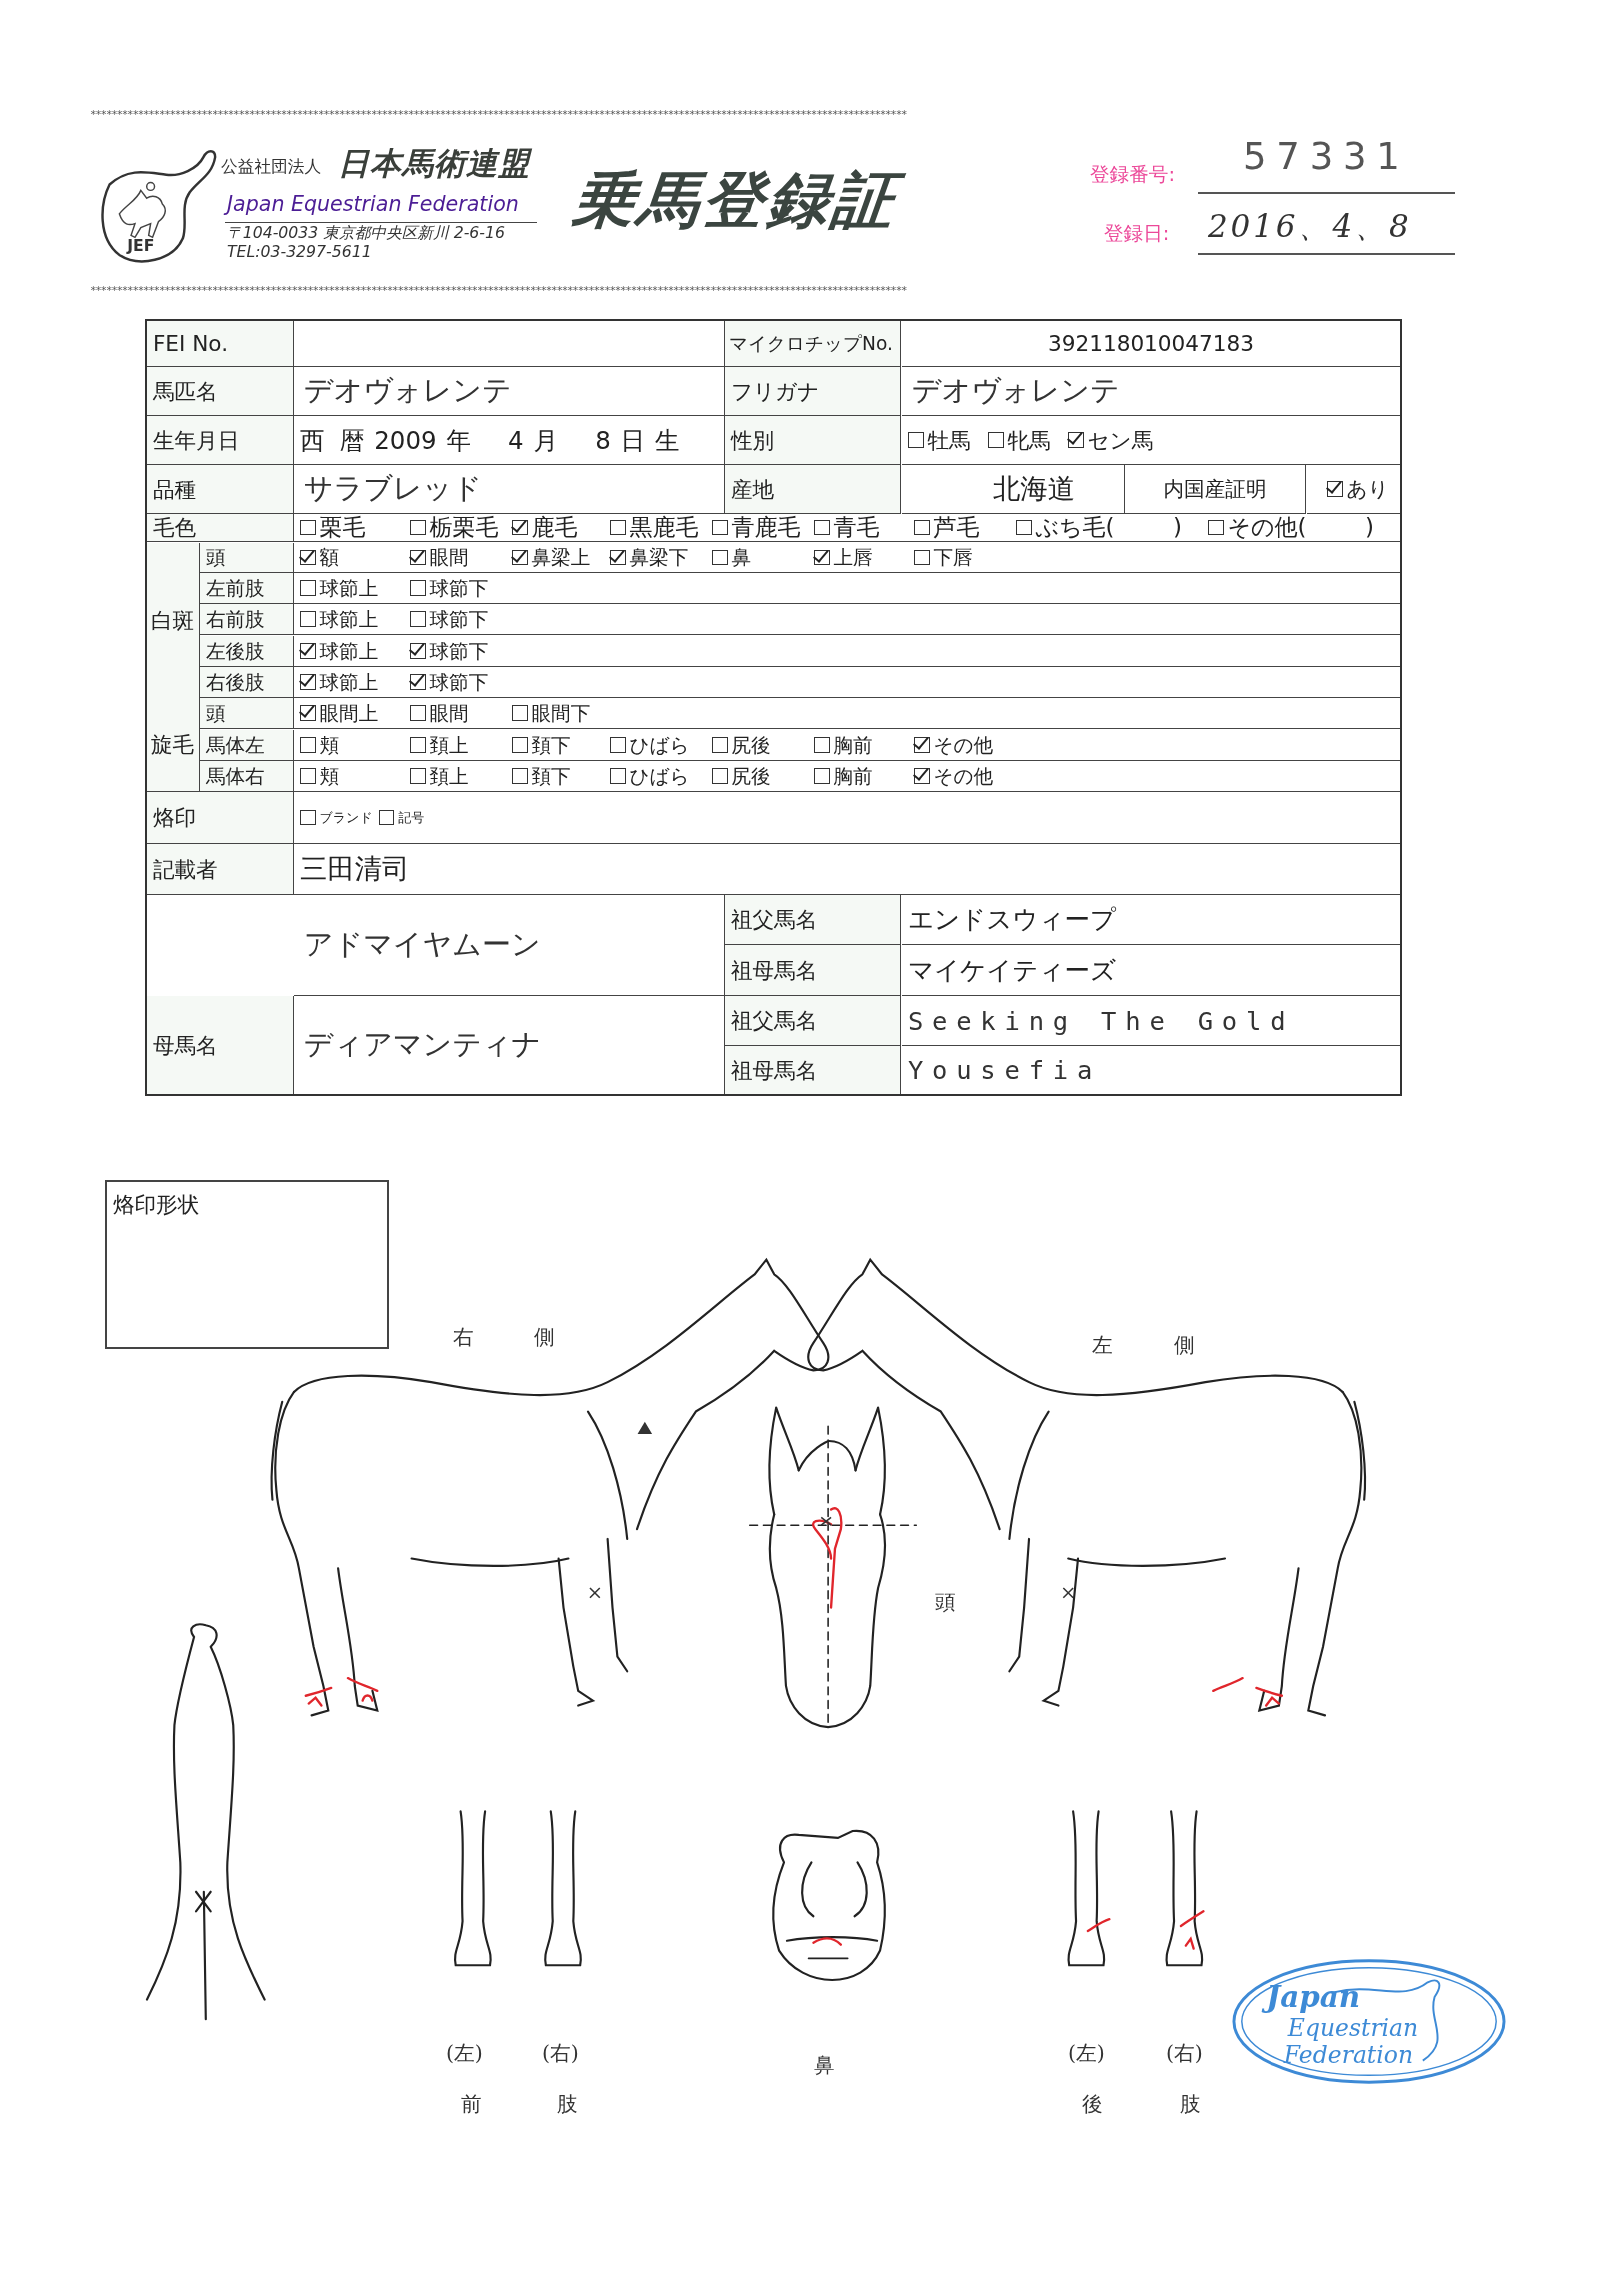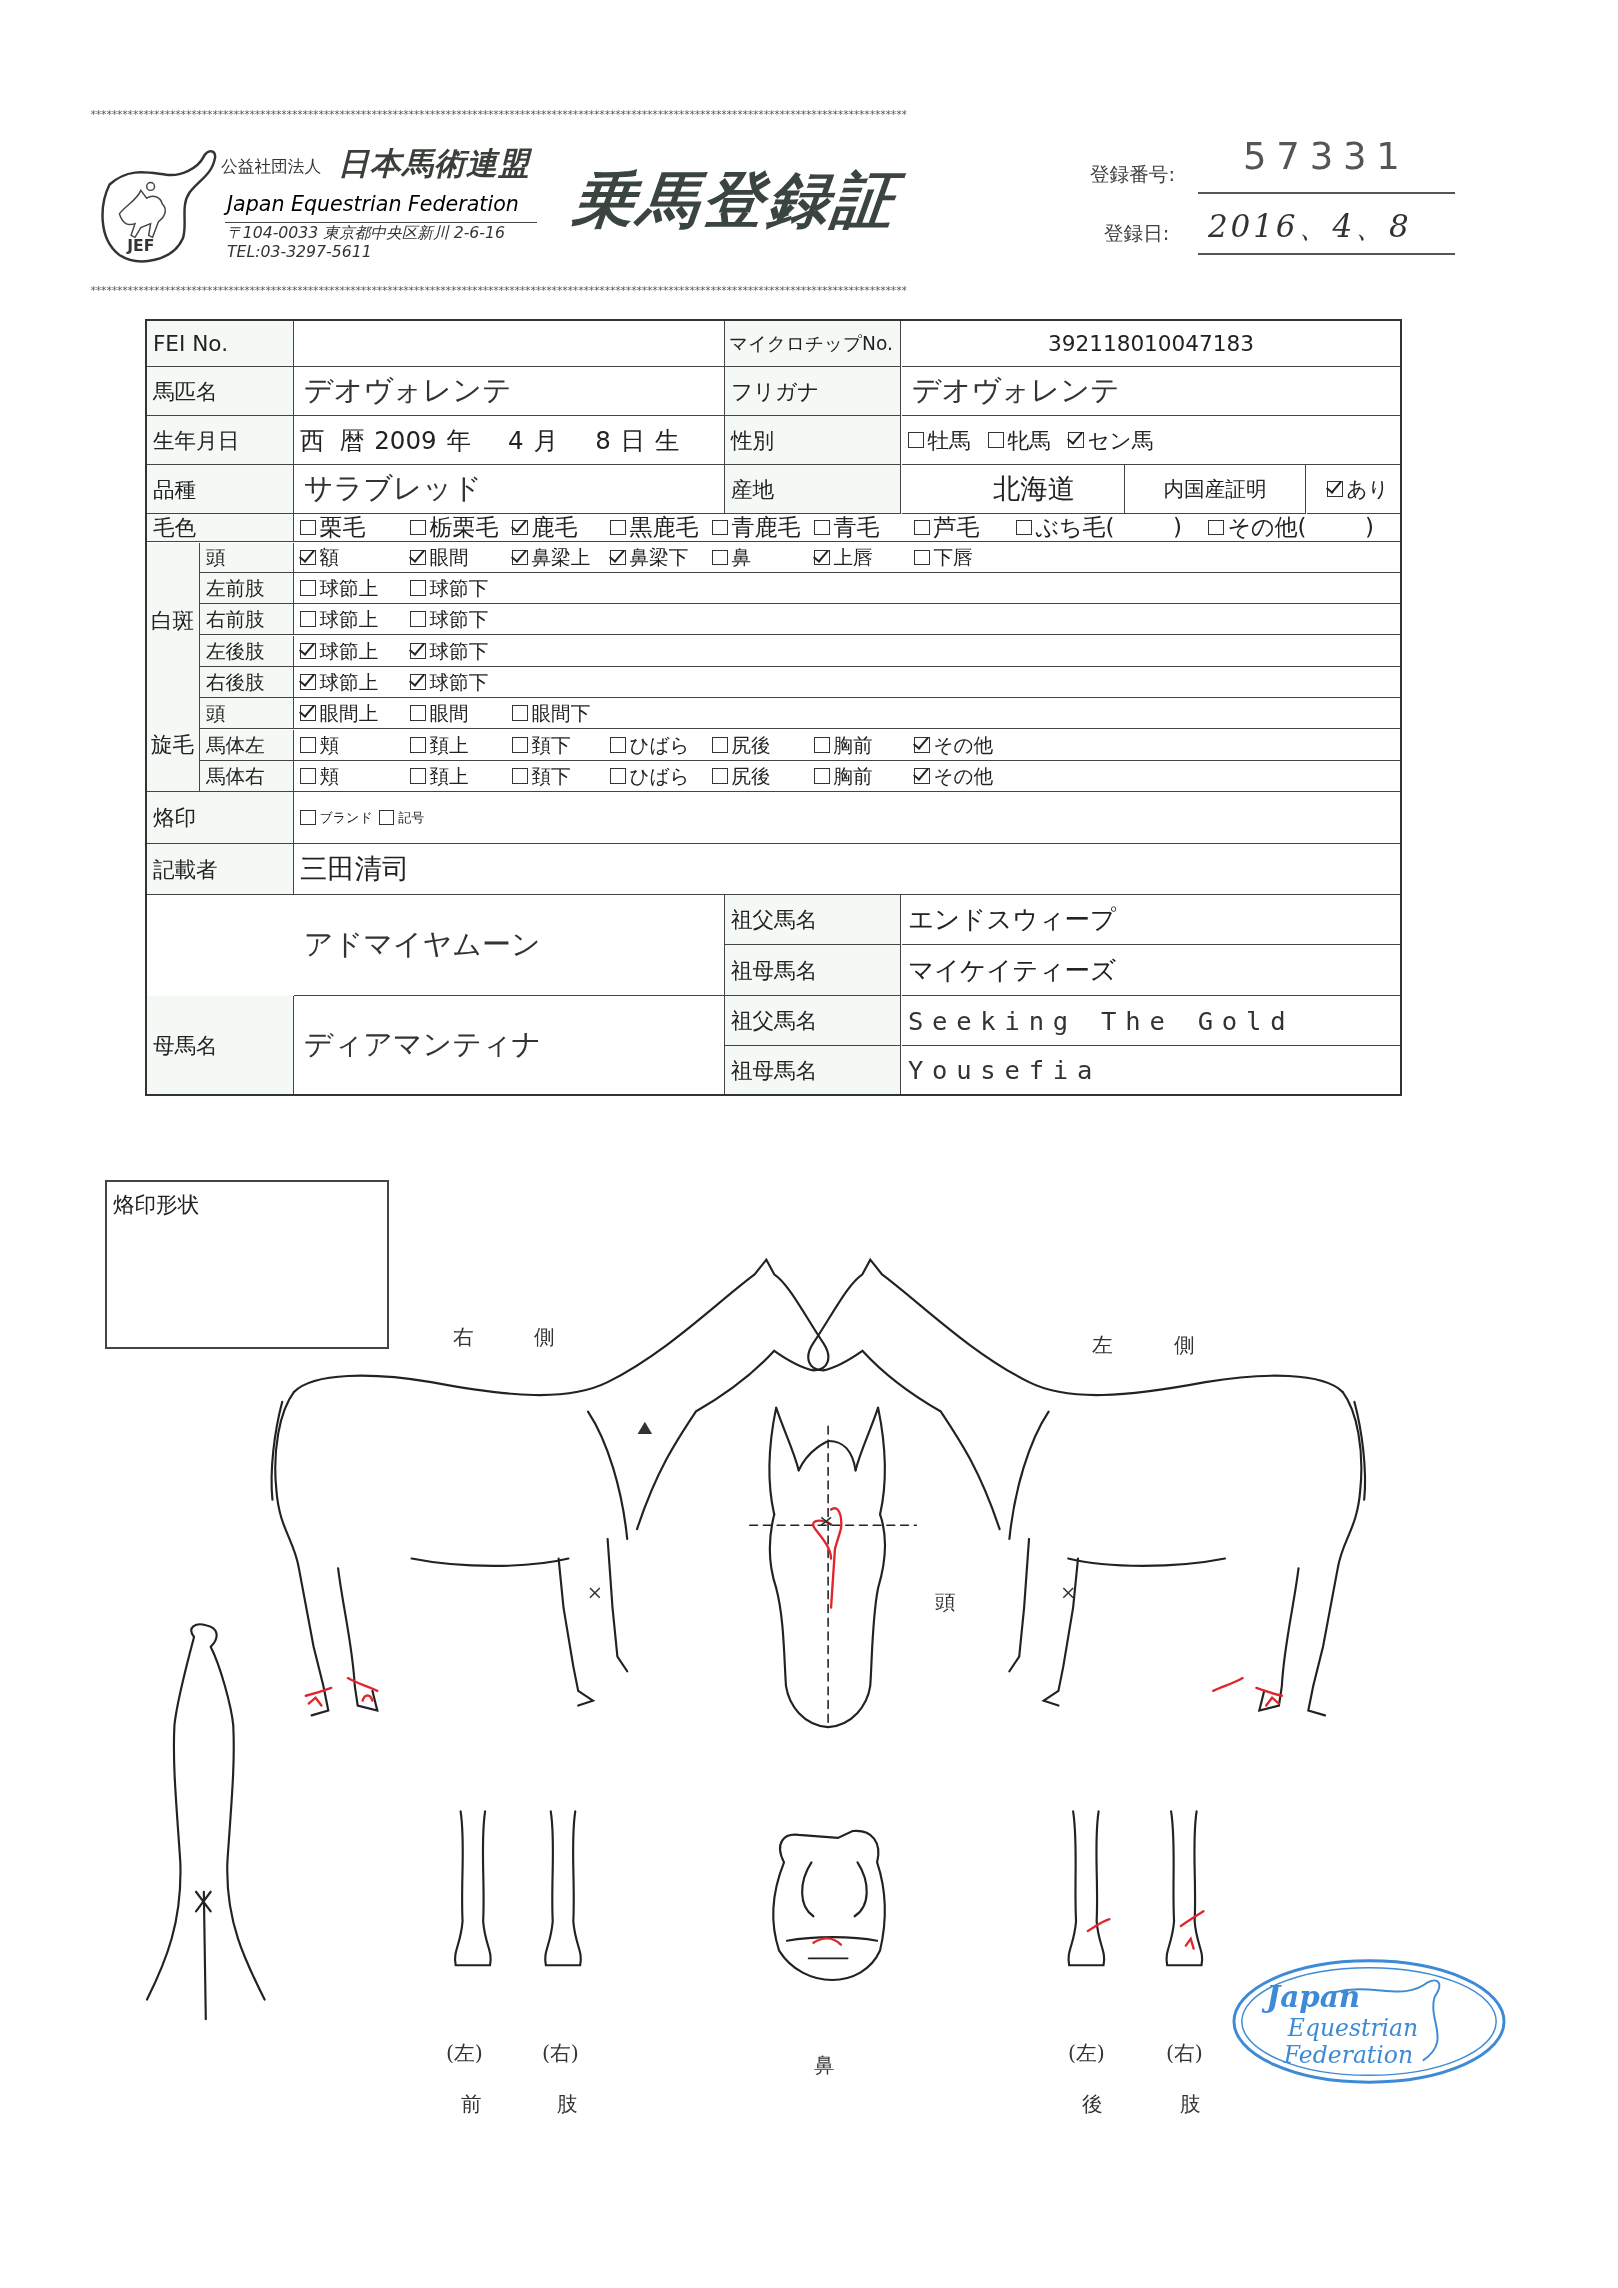--- a/index.html
+++ b/index.html
@@ -2,25 +2,25 @@
 <html><head>
 <meta charset="utf-8">
 <style>
   * { box-sizing: border-box; margin: 0; padding: 0; }
   html, body { width: 1618px; height: 2289px; background: #ffffff; }
   body { position: relative; font-family: "DejaVu Sans", sans-serif; color: #222; overflow: hidden; }
   .stars { position: absolute; left: 90px; width: 1362px; height: 13.7px; font-family: "DejaVu Sans Mono", monospace; font-size: 10.8px; letter-spacing: -1.2px; color: #555; overflow: hidden; white-space: nowrap; line-height: 13.7px; }
   .logo-svg { position: absolute; left: 90px; top: 145px; }
   .org-small { position: absolute; left: 221px; top: 155px; font-size: 16.7px; color: #333; }
   .org-big { position: absolute; left: 338px; top: 143px; font-size: 31px; font-style: italic; font-weight: bold; color: #3a3f3a; letter-spacing: 1px; }
-  .org-en { position: absolute; left: 227px; top: 192px; font-size: 20.6px; font-style: italic; color: #000000; }
+  .org-en { position: absolute; left: 227px; top: 192px; font-size: 20.6px; font-style: italic; color: #4c1d95; }
   .org-rule { position: absolute; left: 225px; top: 222px; width: 312px; border-top: 1.5px solid #444; }
   .org-addr { position: absolute; left: 227px; top: 224px; font-size: 15.7px; font-style: italic; color: #333; line-height: 18.6px; }
   .title { position: absolute; left: 573px; top: 160px; font-size: 61px; font-weight: bold; font-style: italic; color: #3b4540; letter-spacing: 3.9px; transform: skewX(-6deg); }
-  .reg-label { position: absolute; font-size: 19.6px; color: #404040; }
+  .reg-label { position: absolute; font-size: 19.6px; color: #ec4899; }
   .reg-value { position: absolute; font-size: 37px; color: #555; letter-spacing: 9.8px; font-family: "DejaVu Sans", sans-serif; }
   .reg-date { position: absolute; font-size: 31px; color: #333; font-family: "DejaVu Serif", serif; font-style: italic; letter-spacing: 2.9px; }
   .reg-line { position: absolute; border-top: 2px solid #555; }
 
   
   .tbl { position: absolute; left: 145px; top: 319px; width: 1257px; height: 777px; border: 2px solid #333; }
   .cell { position: absolute; border-right: 1.5px solid #444; border-bottom: 1.5px solid #444; display: flex; align-items: center; padding-left: 5.9px; font-size: 21.6px; color: #222; white-space: nowrap; overflow: hidden; }
   .lbl { background: #f5f9f5; }
   .noright { border-right: none; }
   .big { font-size: 29px; color: #333; padding-left: 9.8px; }

